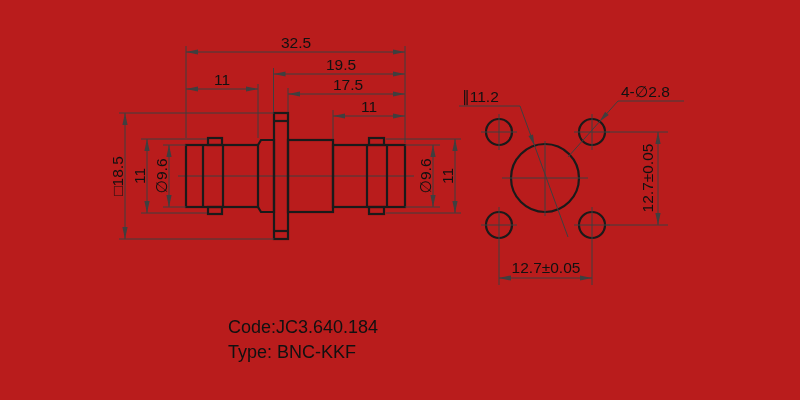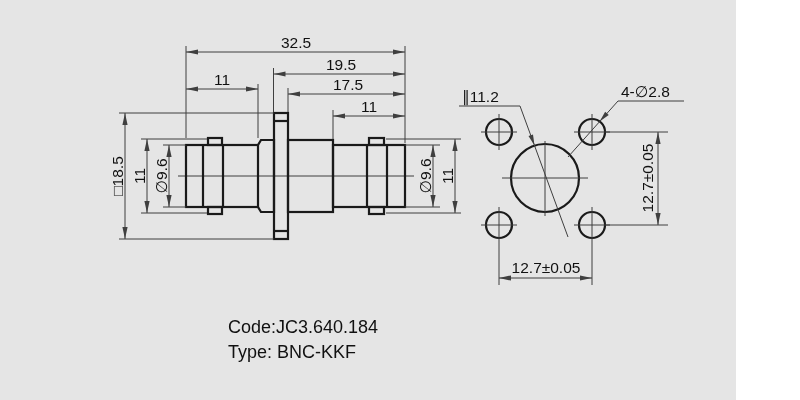--- a/index.html
+++ b/index.html
@@ -6,23 +6,23 @@
     margin: 0;
     padding: 0;
     background: #ffffff;
     width: 800px;
     height: 400px;
     overflow: hidden;
     font-family: "Liberation Sans", sans-serif;
   }
   .canvas {
     position: relative;
-    width: 736px;
+    width: 800px;
     height: 400px;
-    background: #e5e5e5;
+    background: #b91c1c;
   }
   svg { display: block; }
   .obj  { stroke: #1a1a1a; stroke-width: 2.2; fill: none; }
   .thin { stroke: #3f3f3f; stroke-width: 1; fill: none; }
   .dimtext {
     fill: #111111;
     font-family: "Liberation Sans", sans-serif;
     font-size: 15.5px;
   }
   .notetext {

